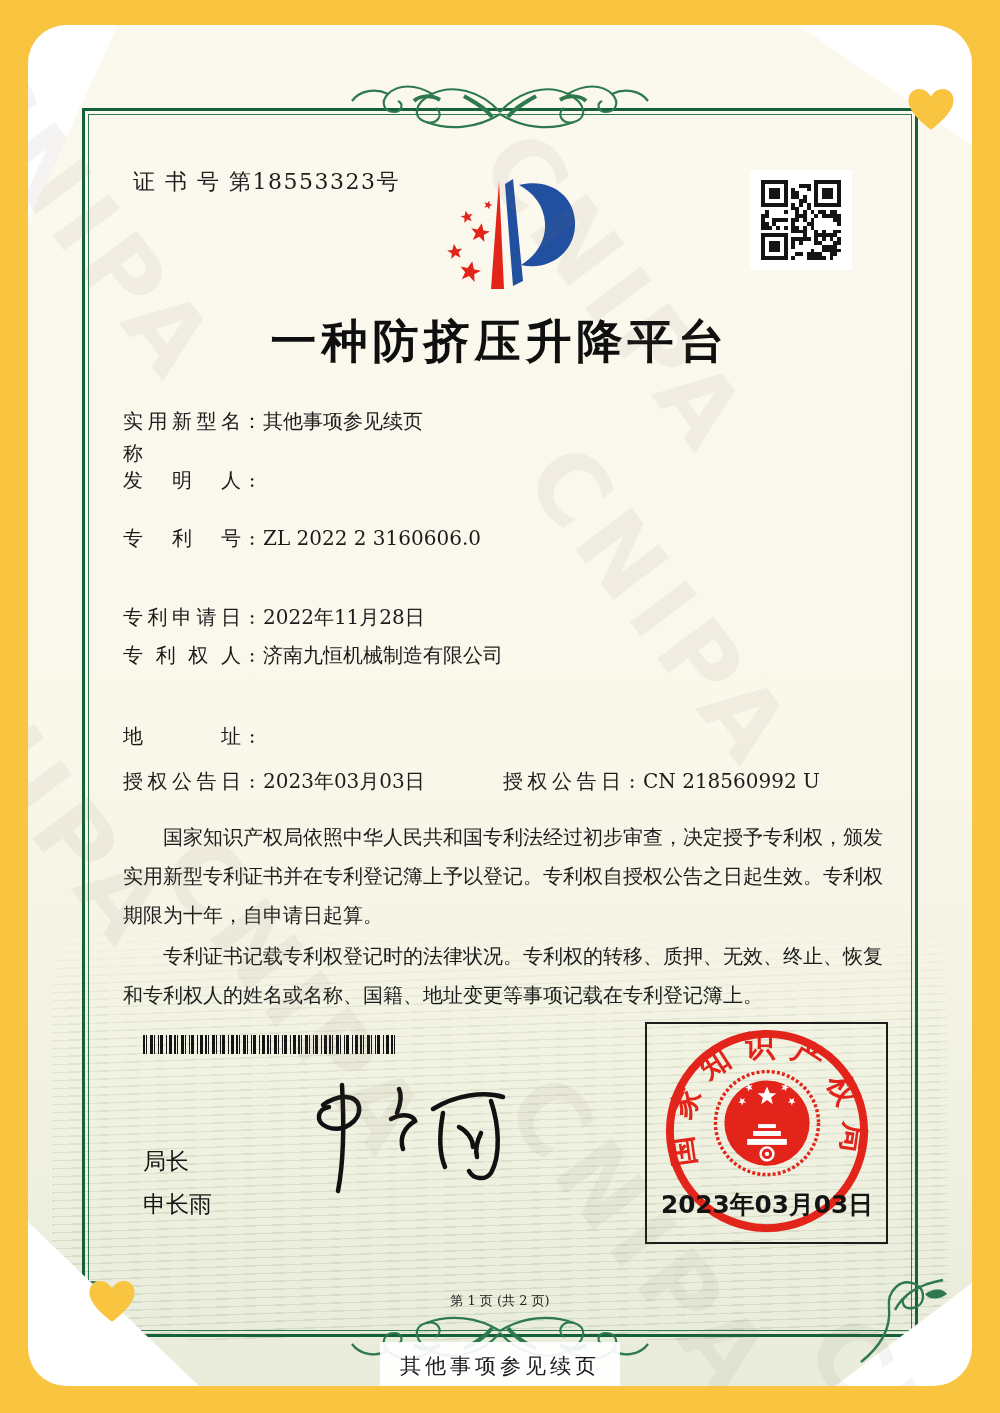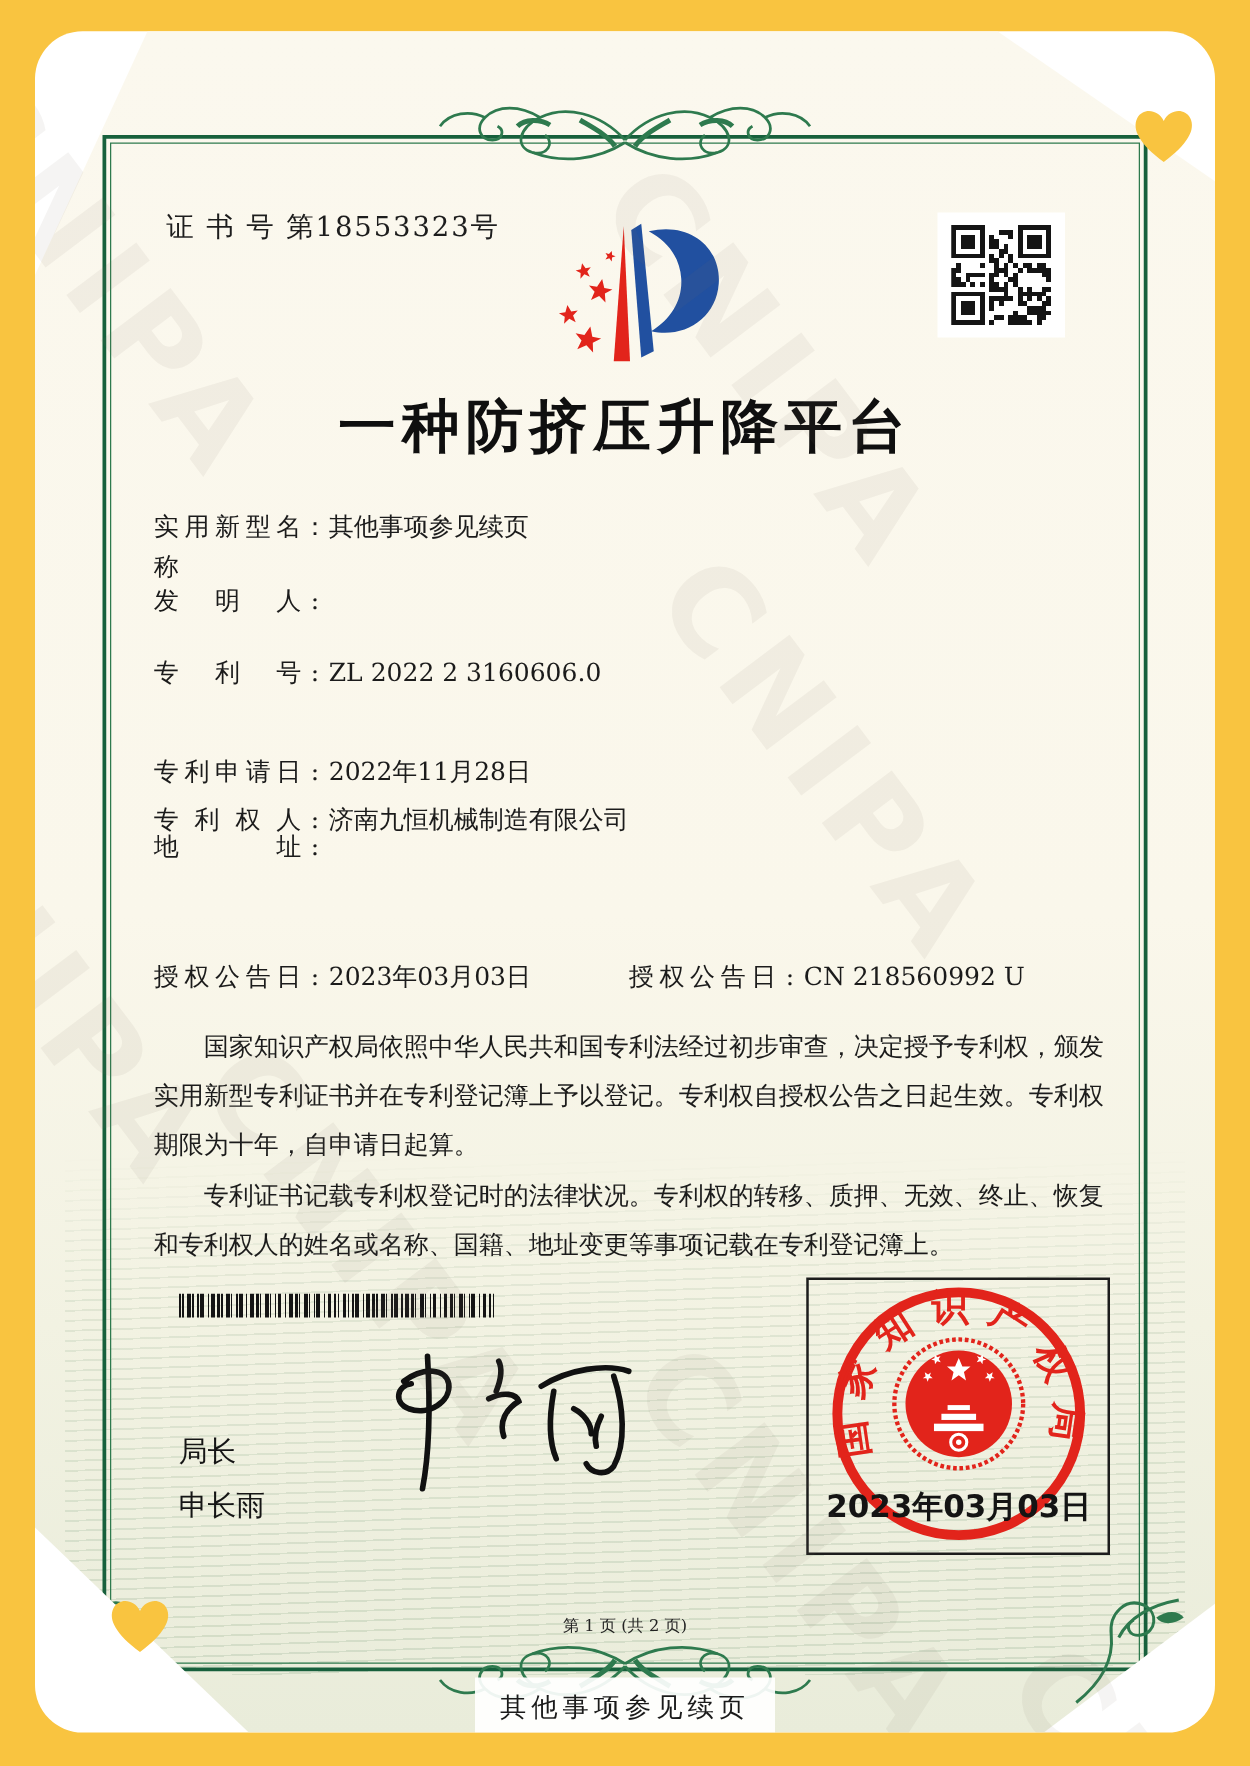--- a/index.html
+++ b/index.html
@@ -324,21 +324,21 @@
     <div class="frow" style="top:576px">
       <span class="flabel">专利申请日</span>
       <span class="fcolon">:</span>
       <span class="fvalue">2022年11月28日</span>
     </div>
     <div class="frow" style="top:614px">
       <span class="flabel">专利权人</span>
       <span class="fcolon">:</span>
       <span class="fvalue">济南九恒机械制造有限公司</span>
     </div>
-    <div class="frow" style="top:636px">
+    <div class="frow" style="top:695px">
       <span class="flabel">地址</span>
       <span class="fcolon">:</span>
     </div>
 
     <div class="frow" style="top:740px; width:760px">
       <span class="flabel">授权公告日</span>
       <span class="fcolon">:</span>
       <span class="fvalue">2023年03月03日</span>
       <span class="grant2">
         <span class="flabel">授权公告日</span>

